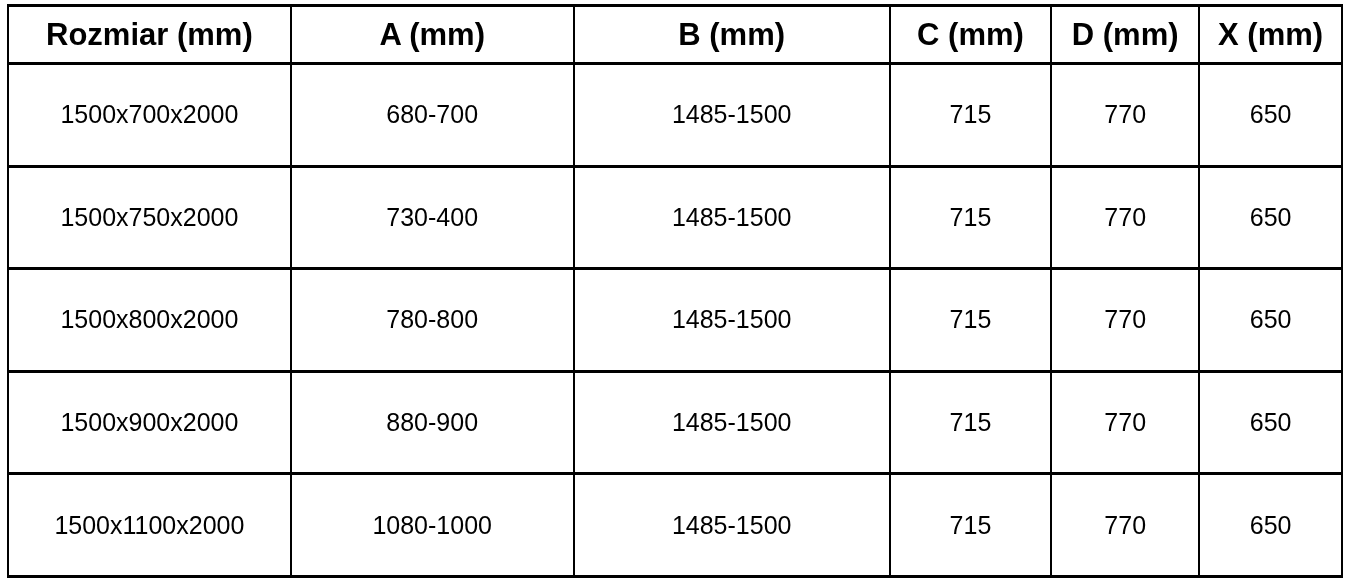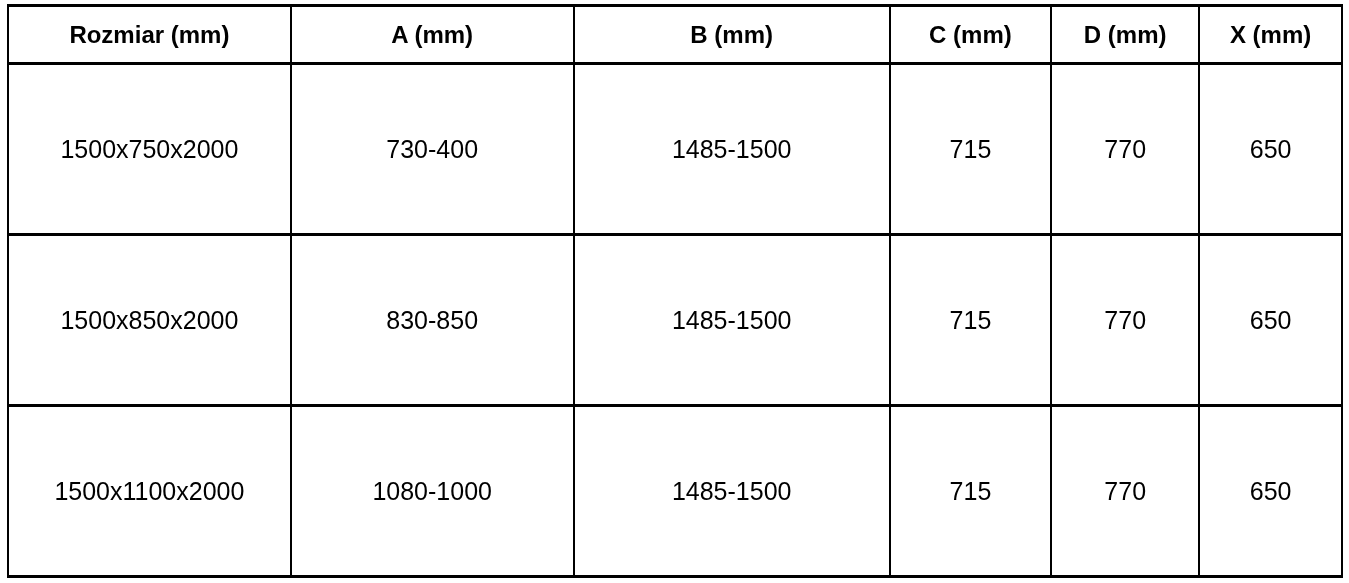--- a/index.html
+++ b/index.html
@@ -32,21 +32,21 @@
     border-top: 3px solid #000000;
     border-bottom: 3px solid #000000;
     text-align: center;
     vertical-align: middle;
     color: #000000;
     padding: 0 4px;
     overflow: hidden;
     white-space: nowrap;
   }
   table.spec-table th {
-    font-size: 24px;
+    font-size: 31px;
     font-weight: bold;
     height: 55px;
   }
   table.spec-table td {
     font-size: 25px;
     font-weight: normal;
     height: 59px;
   }
   col.c-rozmiar { width: 21.2%; }
   col.c-a       { width: 21.2%; }
@@ -73,30 +73,46 @@
         <th>Rozmiar (mm)</th>
         <th>A (mm)</th>
         <th>B (mm)</th>
         <th>C (mm)</th>
         <th>D (mm)</th>
         <th>X (mm)</th>
       </tr>
     </thead>
     <tbody>
       <tr>
+        <td>1500x700x2000</td>
+        <td>680-700</td>
+        <td>1485-1500</td>
+        <td>715</td>
+        <td>770</td>
+        <td>650</td>
+      </tr>
+      <tr>
         <td>1500x750x2000</td>
         <td>730-400</td>
         <td>1485-1500</td>
         <td>715</td>
         <td>770</td>
         <td>650</td>
       </tr>
       <tr>
-        <td>1500x850x2000</td>
-        <td>830-850</td>
+        <td>1500x800x2000</td>
+        <td>780-800</td>
+        <td>1485-1500</td>
+        <td>715</td>
+        <td>770</td>
+        <td>650</td>
+      </tr>
+      <tr>
+        <td>1500x900x2000</td>
+        <td>880-900</td>
         <td>1485-1500</td>
         <td>715</td>
         <td>770</td>
         <td>650</td>
       </tr>
       <tr>
         <td>1500x1100x2000</td>
         <td>1080-1000</td>
         <td>1485-1500</td>
         <td>715</td>

